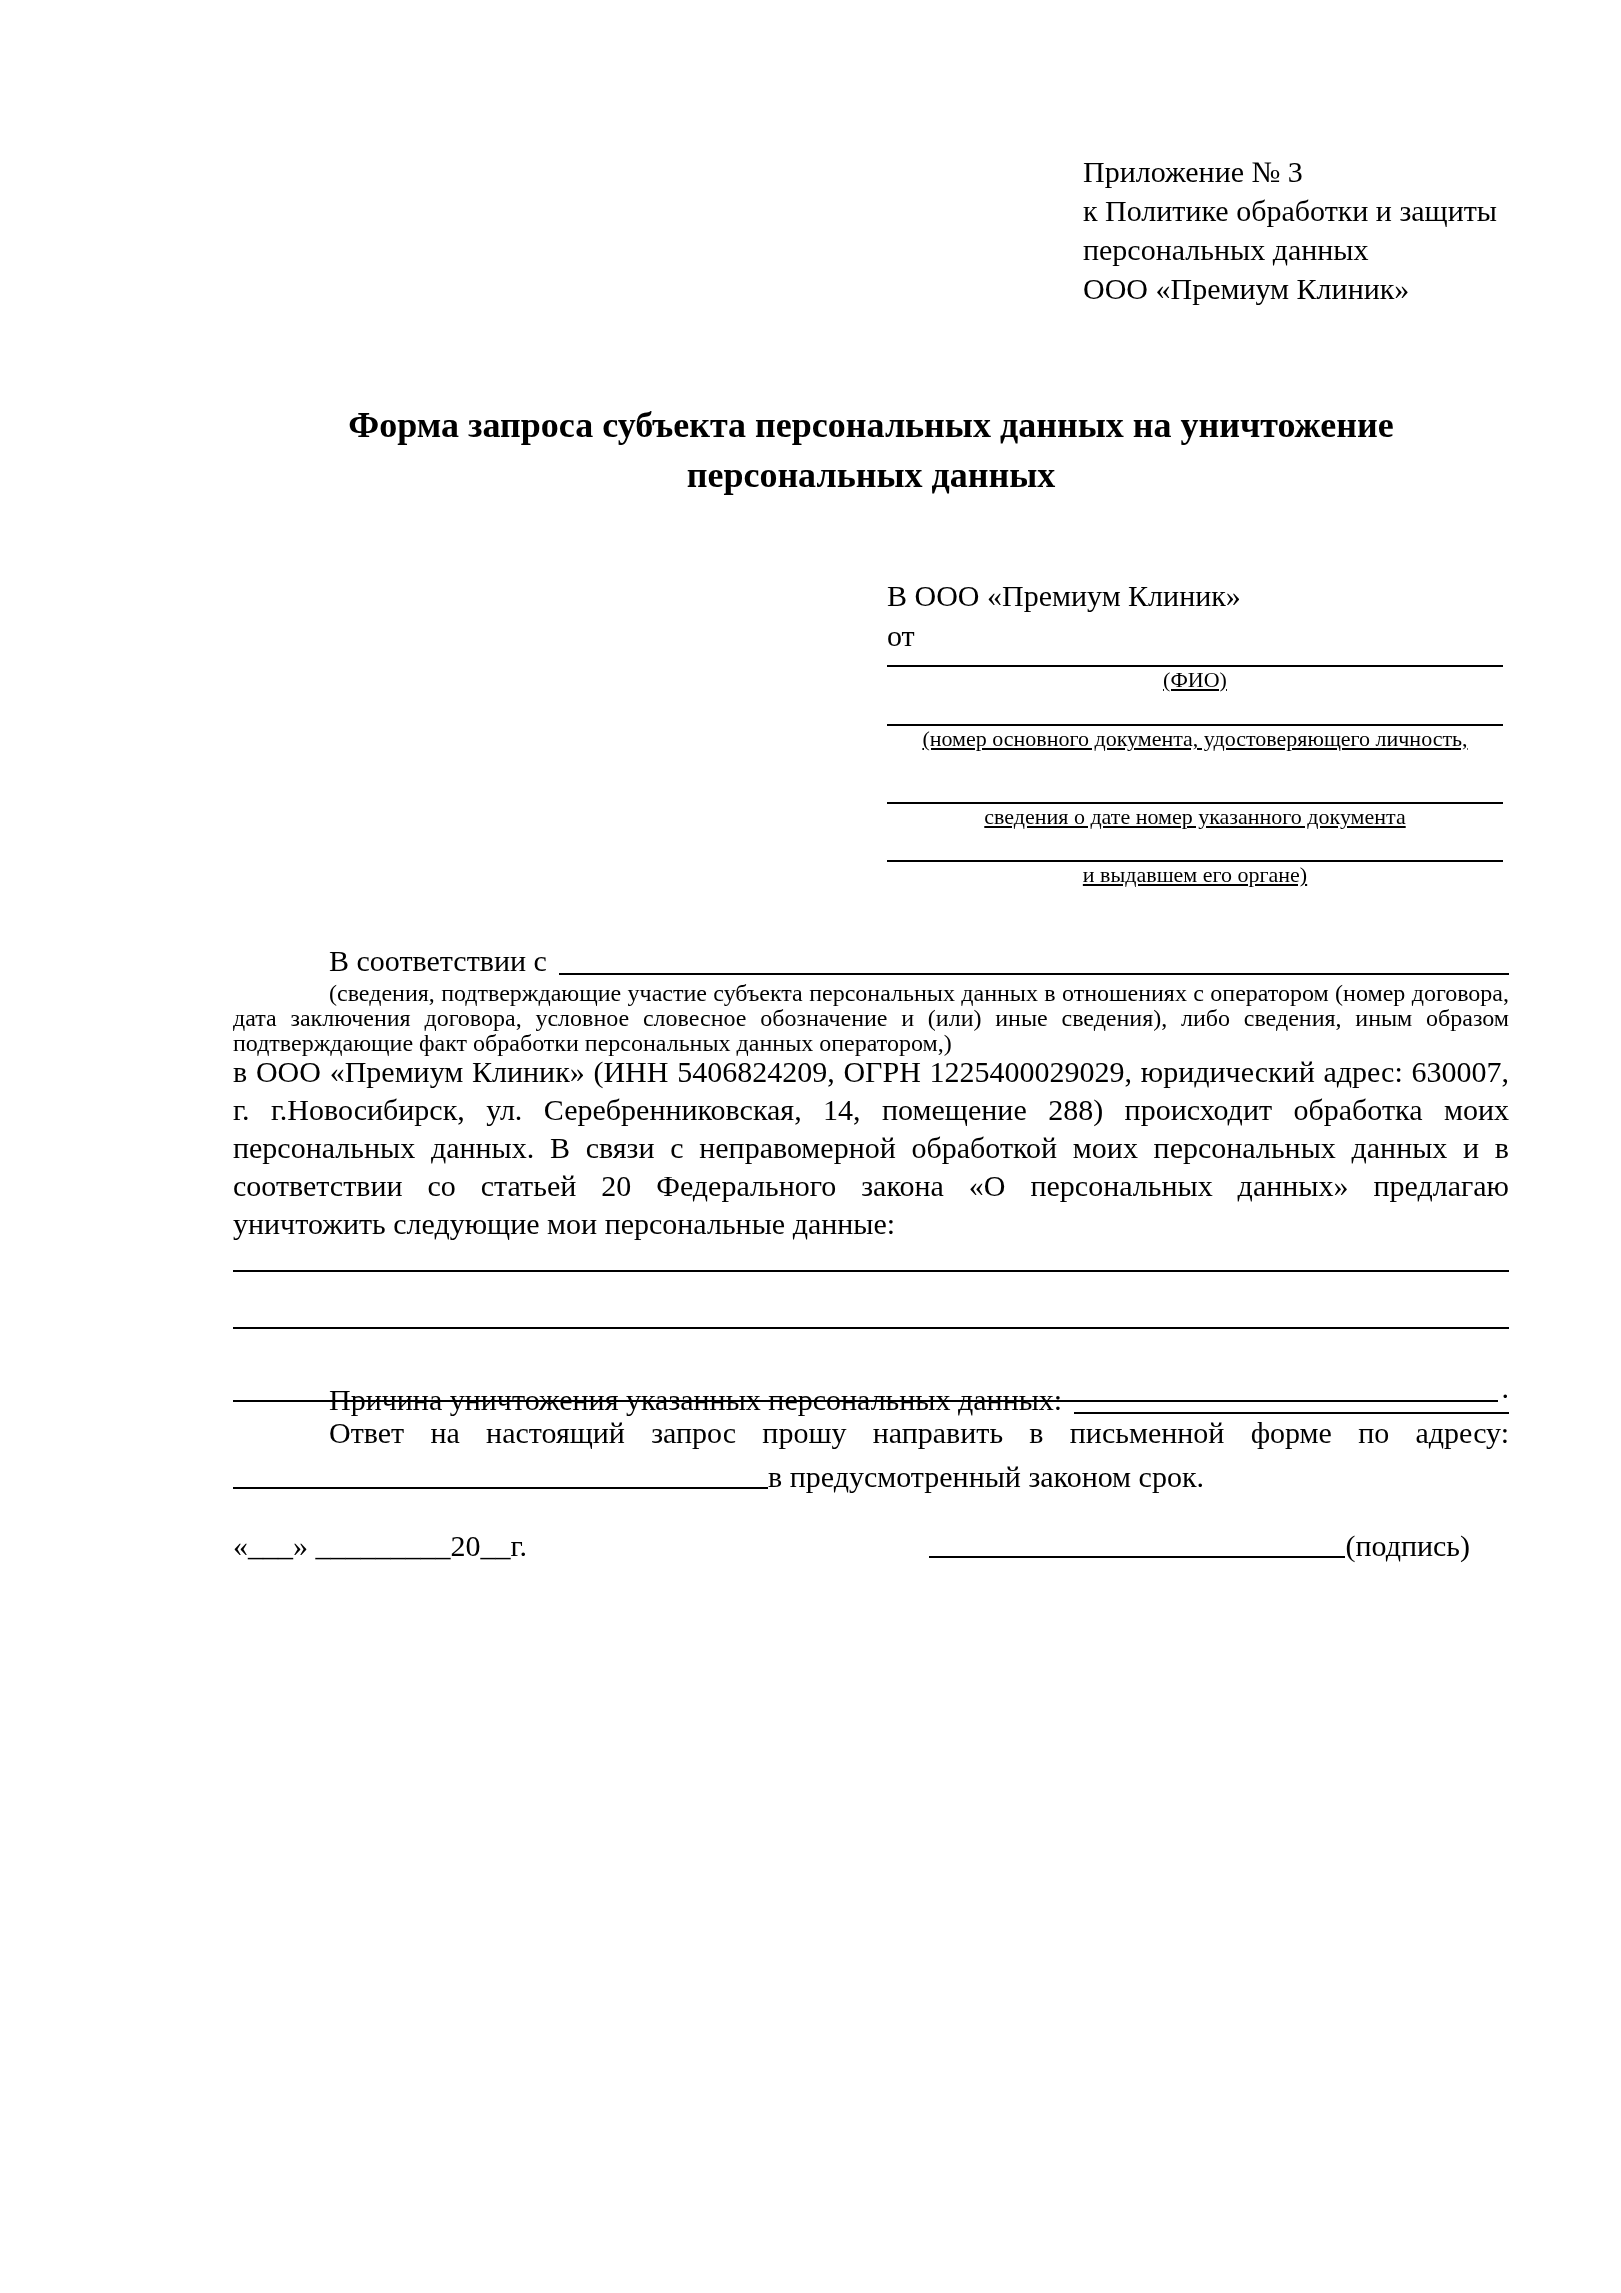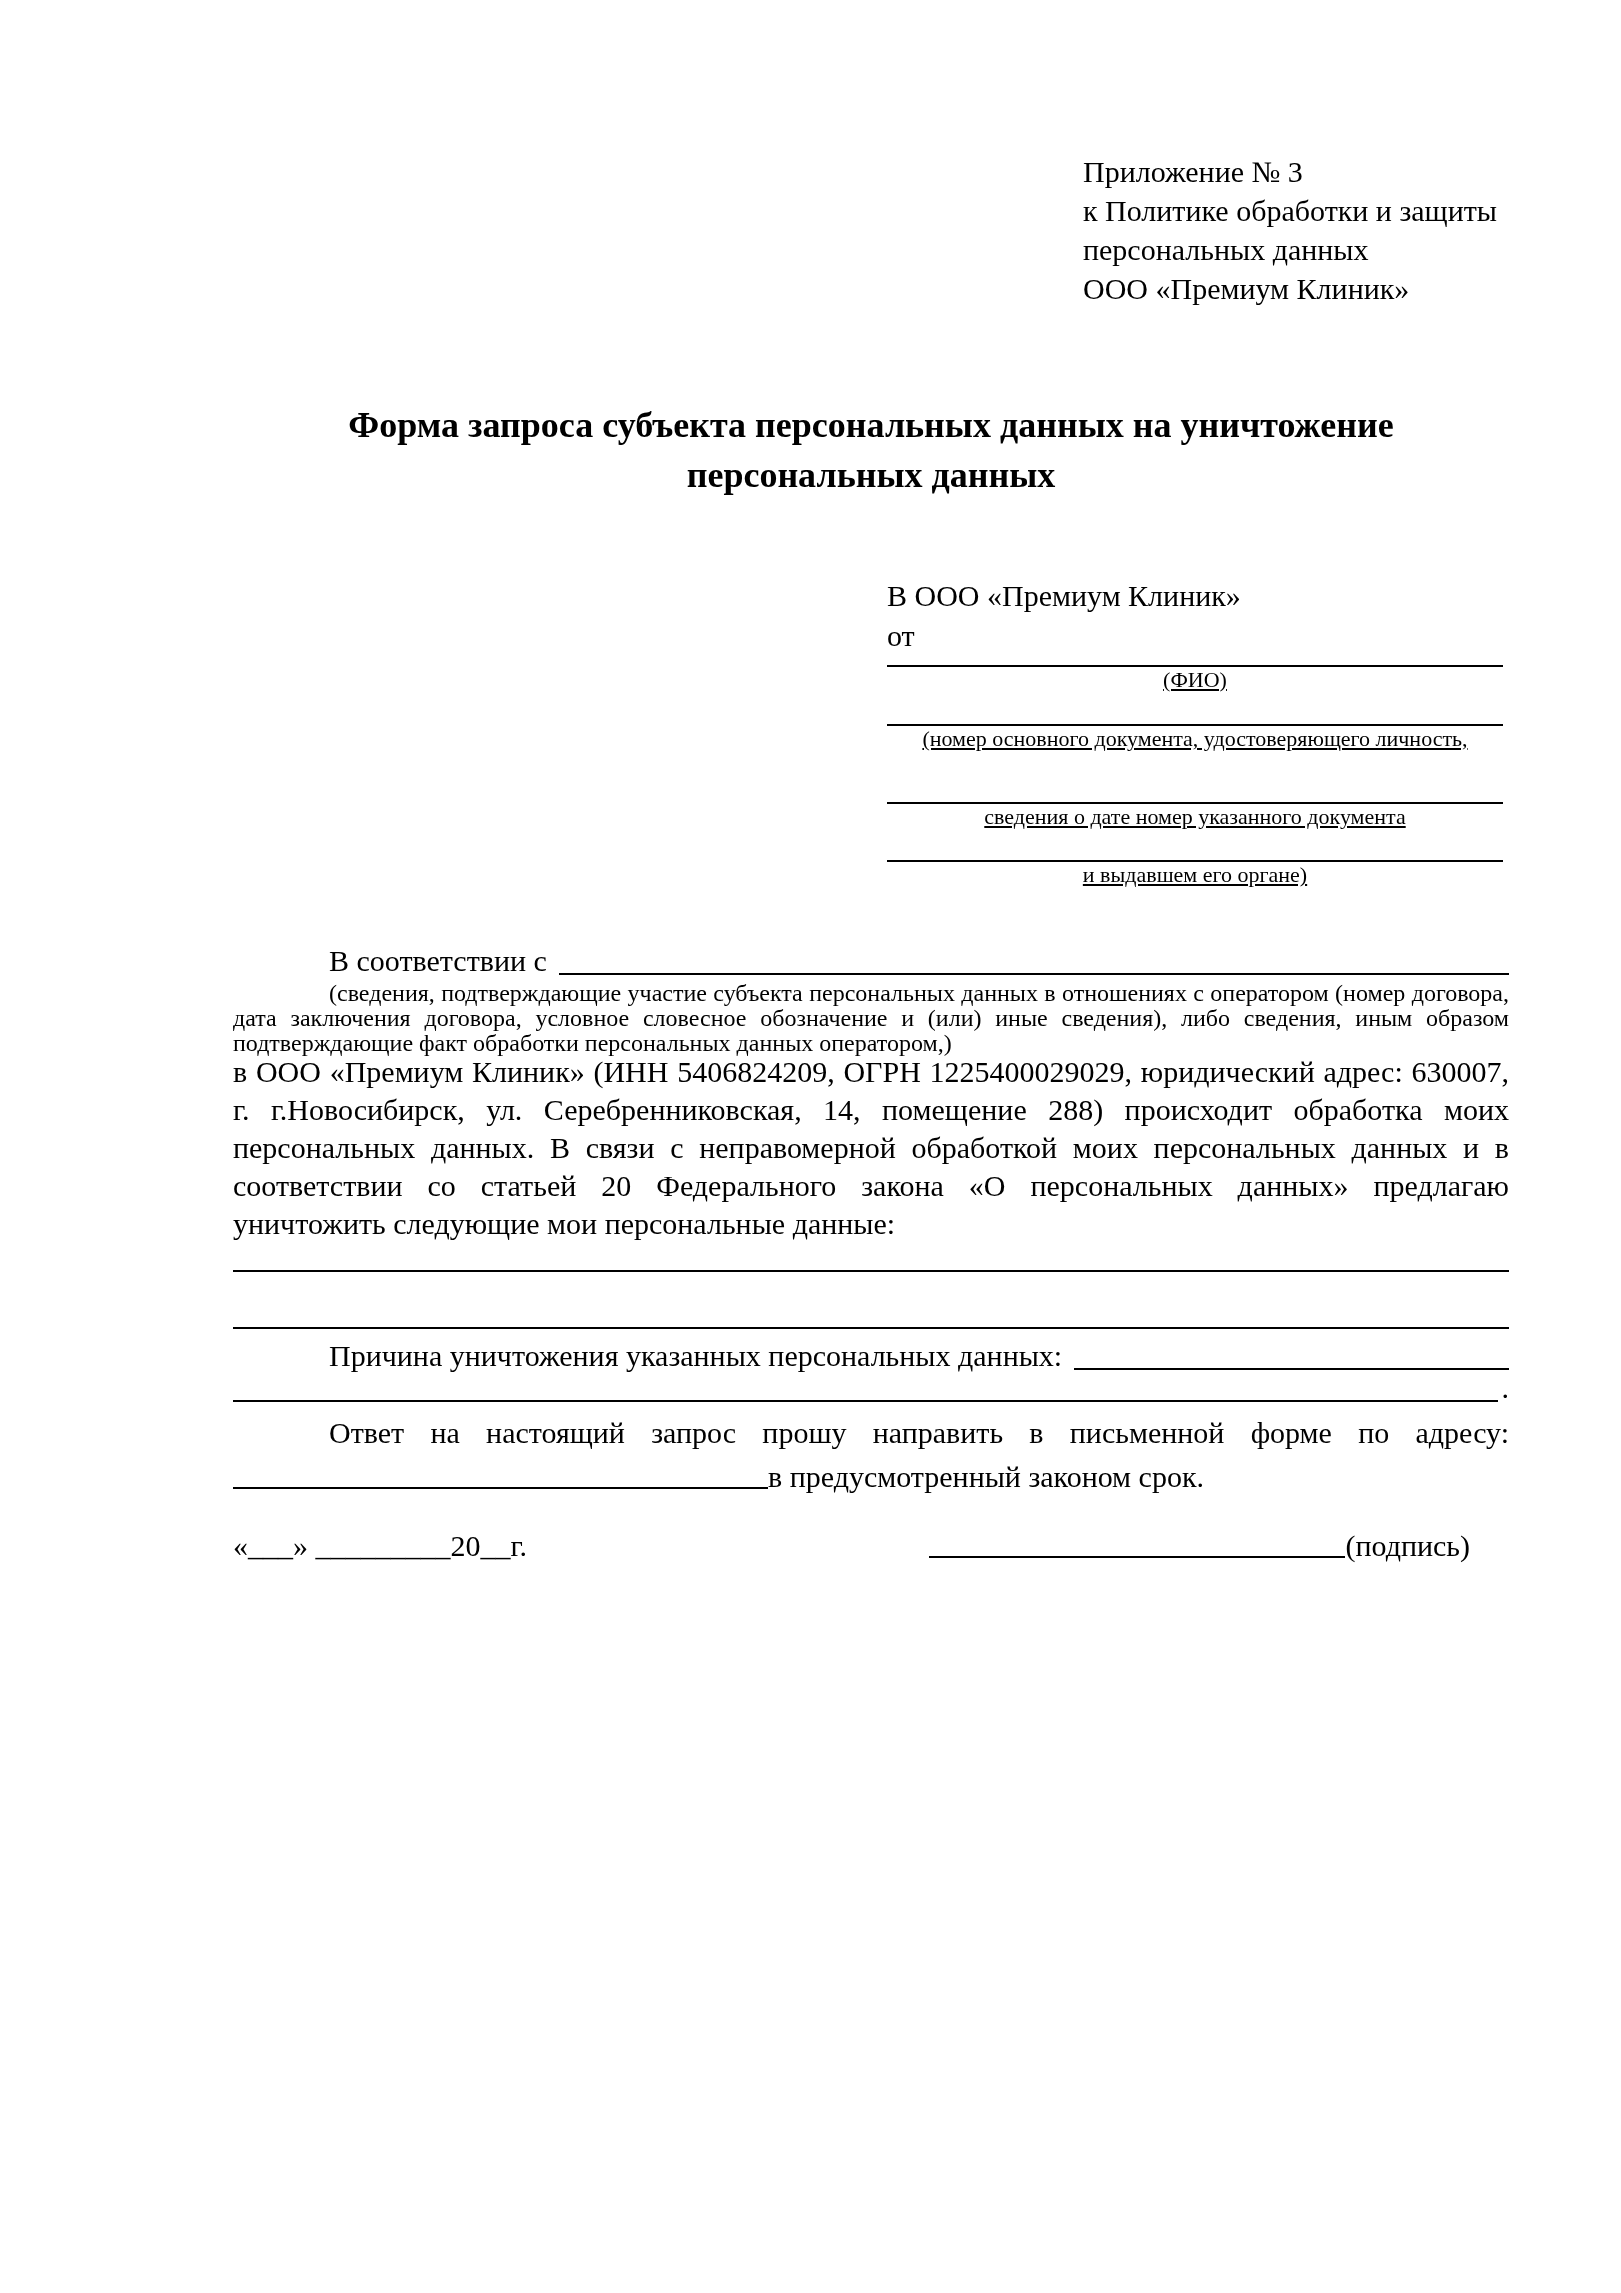--- a/index.html
+++ b/index.html
@@ -92,21 +92,21 @@
   }
   .blank-rule {
     position: absolute;
     left: 233px;
     width: 1276px;
     border-bottom: 2.9px solid #000;
     height: 0;
   }
   .rule-a { top: 1270px; }
   .rule-b { top: 1327px; }
-  .reason { top: 1336px; }
+  .reason { top: 1380px; }
   .rule-c-row { top: 1368px; }
   .rule-c-row .fill-rule { margin-left: 0; margin-right: 3.9px; }
   .response {
     top: 1414px;
     line-height: 38px;
     text-align: justify;
     text-align-last: justify;
     text-indent: 96px;
   }
   .response2 { top: 1457px; }

